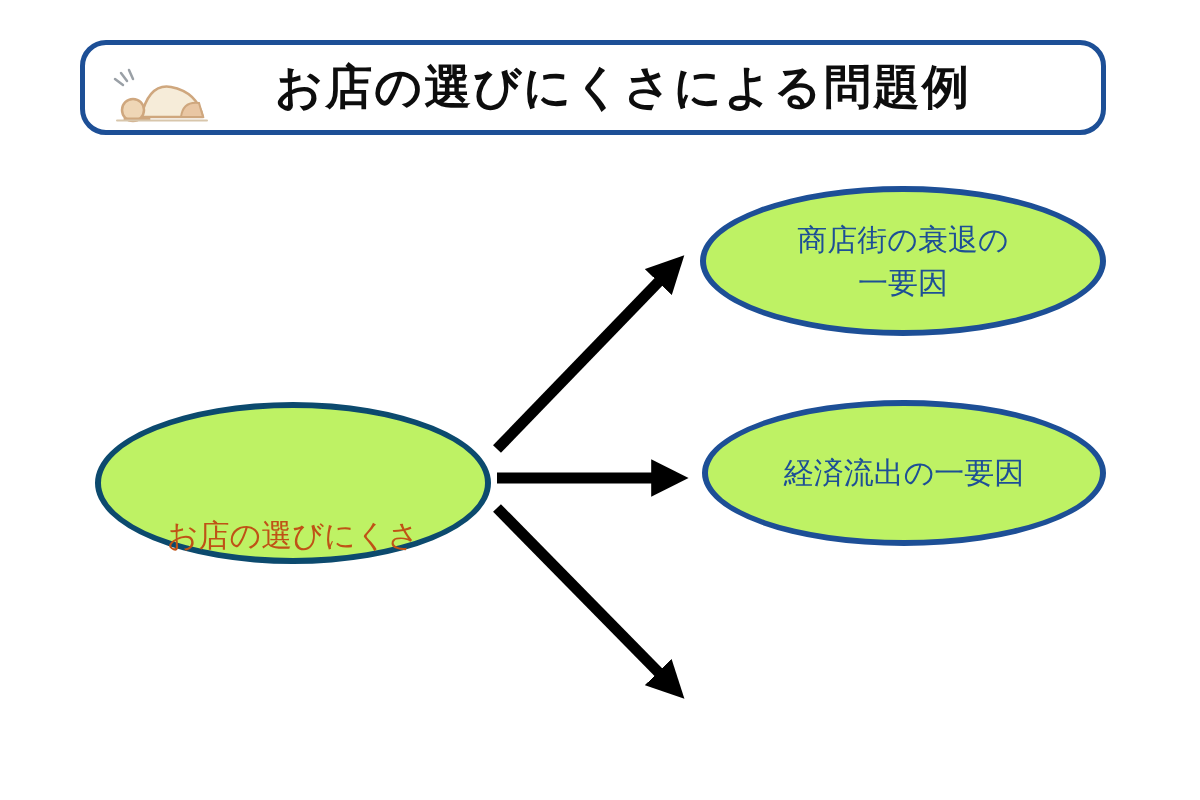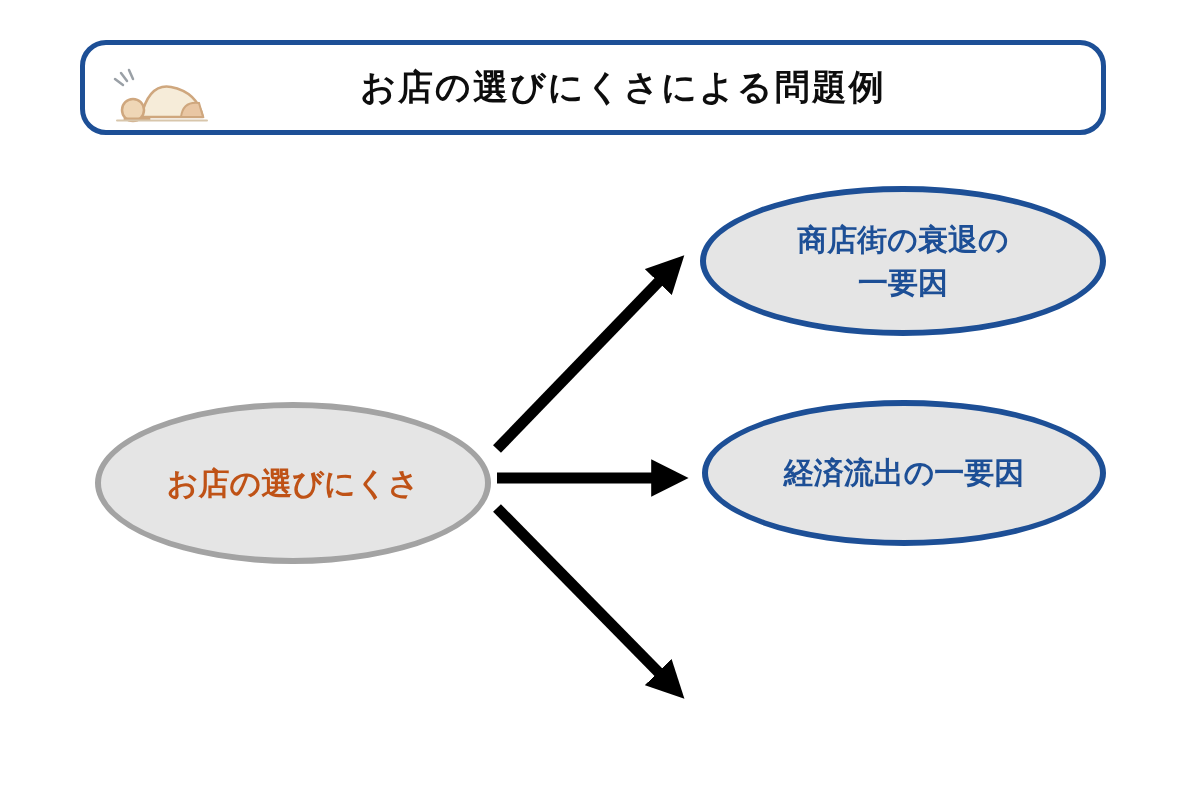--- a/index.html
+++ b/index.html
@@ -26,48 +26,49 @@
     background: #ffffff;
   }
   .banner-icon {
     position: absolute;
     left: 26px; top: 22px;
     width: 100px; height: 56px;
   }
   .banner-title {
     margin: 0 0 0 60px;
     font-family: Liberation Serif, serif;
-    font-size: 35px;
+    font-size: 47px;
     font-weight: 800;
     color: #0d0d0d;
     letter-spacing: 2px;
     white-space: nowrap;
   }
 
   
   .node {
     position: absolute;
     box-sizing: border-box;
     border-radius: 50%;
     display: flex;
     align-items: center;
     justify-content: center;
     text-align: center;
-    font-weight: 700;
-    background: #e5e5e5;
+    font-weight: 400;
+    background: #bef264;
   }
   .node span { white-space: pre-line; line-height: 1.45; }
 
   .source-node {
     left: 95px; top: 402px;
     width: 396px; height: 162px;
-    border: 6px solid #a3a3a3;
+    border: 6px solid #0c4a6e;
     color: #bf5216;
     font-size: 31px;
     z-index: 2;
+    align-items: flex-end;
   }
   .target-node {
     border: 6px solid #1d4f96;
     color: #1d4f96;
     font-size: 30px;
     z-index: 2;
   }
   .target-1 { left: 700px; top: 186px; width: 406px; height: 150px; }
   .target-2 { left: 702px; top: 400px; width: 404px; height: 146px; text-align: right; }
   .target-3 { left: 700px; top: 622px; width: 406px; height: 146px; }

